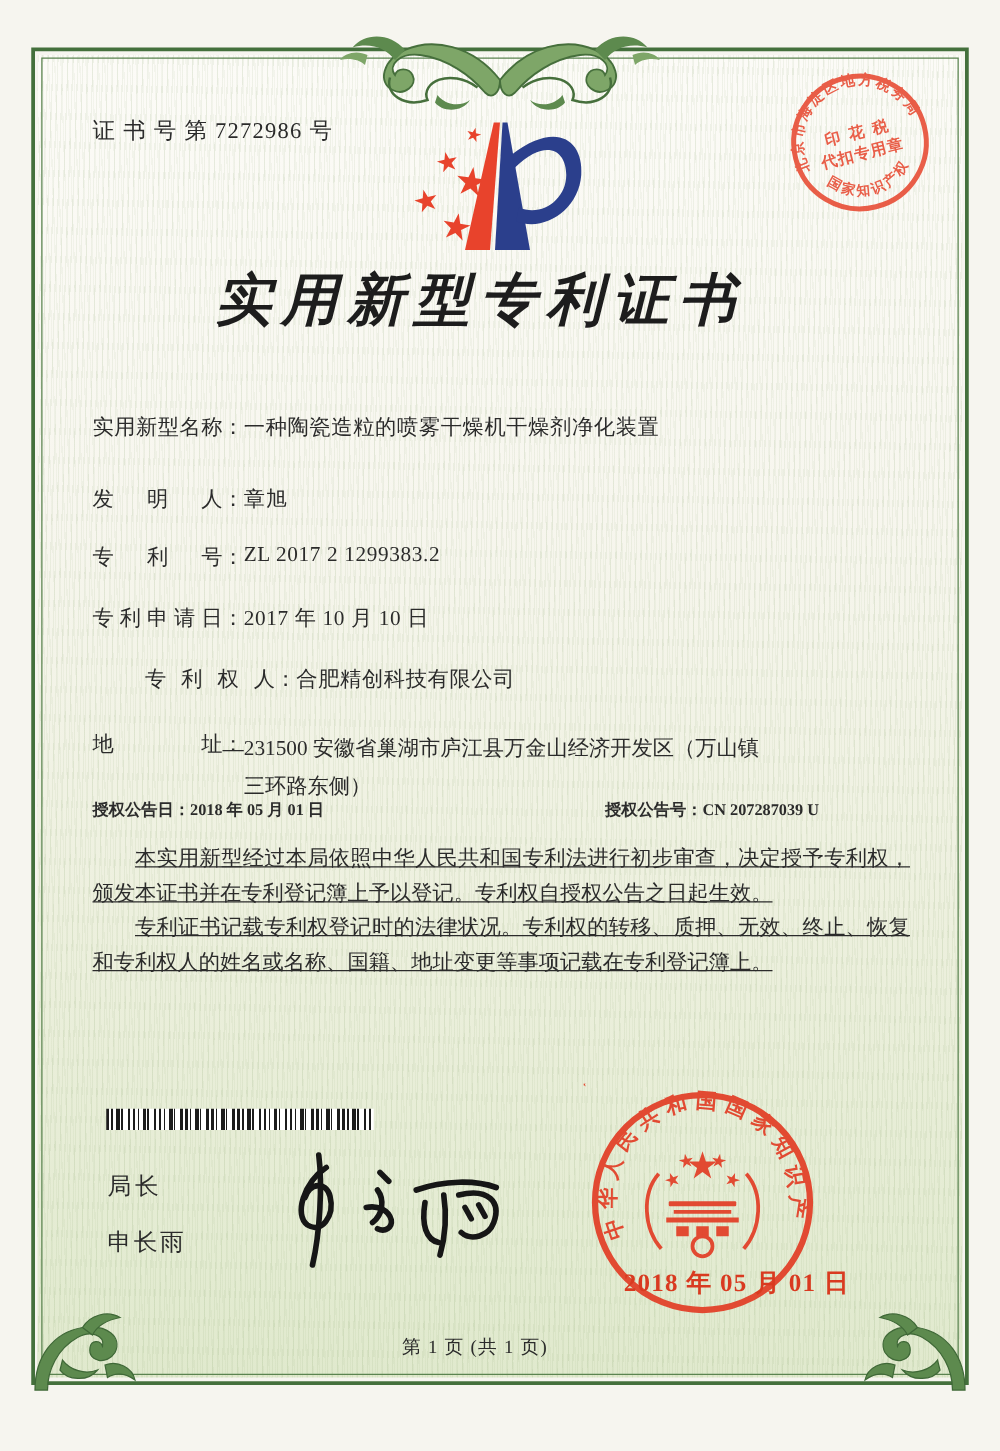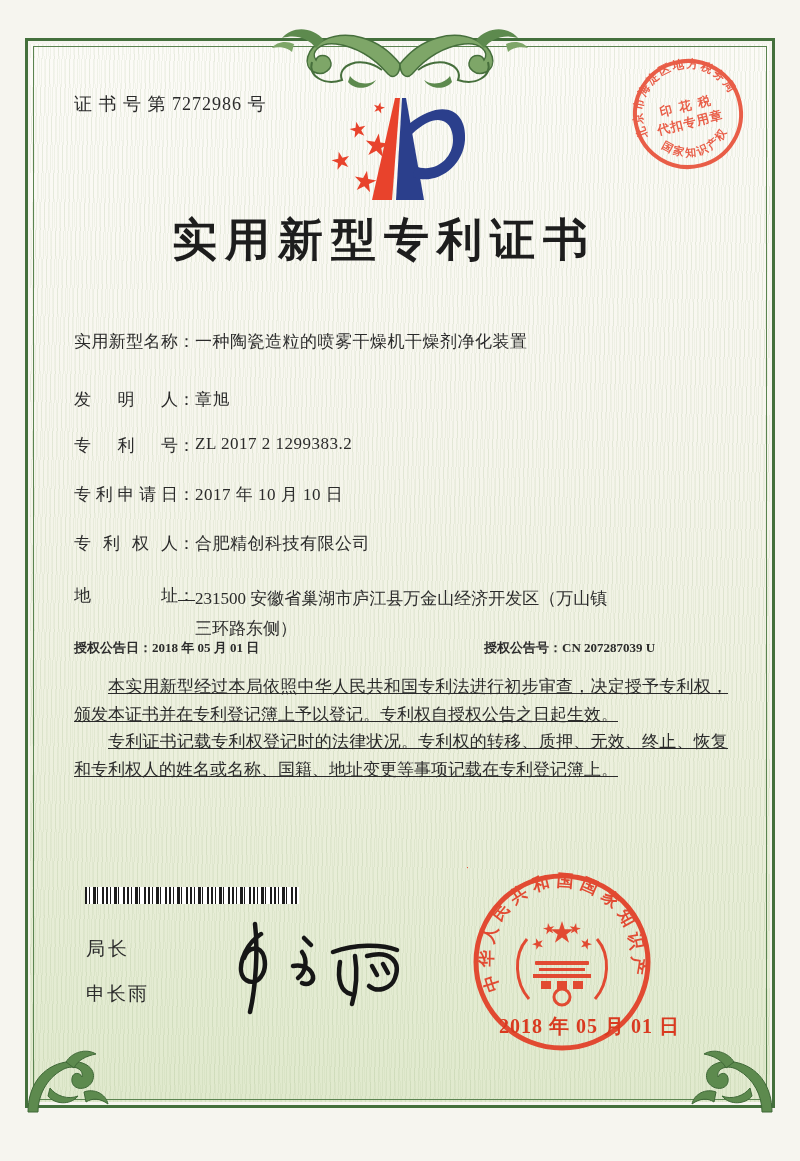--- a/index.html
+++ b/index.html
@@ -18,21 +18,21 @@
       repeating-linear-gradient(92deg, rgba(124,156,96,0.10) 0 1px, rgba(0,0,0,0) 1px 4px),
       repeating-linear-gradient(88deg, rgba(124,156,96,0.07) 0 1px, rgba(0,0,0,0) 1px 5px),
       linear-gradient(180deg,#fcfbf7 0%,#f7f6ee 35%,#edf0de 65%,#e3ebd1 92%,#e0e9cd 100%);
   }
   .frame-outer{position:absolute;left:25px;top:38px;width:744px;height:1064px;border:3px solid #44703c;}
   .frame-inner{position:absolute;left:33px;top:46px;width:732px;height:1052px;border:1px solid #5b8450;}
   .orn{position:absolute;z-index:3;}
   
   .abs{position:absolute;z-index:4;}
   .certno{left:74px;top:92px;font-size:18px;letter-spacing:1px;}
-  .title{left:0;top:210px;width:768px;text-align:center;font-size:45px;font-weight:700;letter-spacing:8px;color:#1d1d1d;}
+  .title{left:0;top:210px;width:768px;text-align:center;font-size:45px;font-weight:700;letter-spacing:8px;color:#1d1d1d;font-style:italic;}
   .frow{left:74px;font-size:17px;}
   .flabel{display:inline-block;width:104px;text-align:justify;text-align-last:justify;vertical-align:top;}
   .fcolon{vertical-align:top;}
   .fvalue{vertical-align:top;letter-spacing:0.5px;}
   .addrblock{display:inline-block;vertical-align:top;width:470px;line-height:1.75;}
   .grantrow{left:74px;top:639px;width:652px;font-size:13px;font-weight:bold;}
   .grantright{position:absolute;left:410px;top:0;white-space:nowrap;}
   .paras{left:74px;top:673px;width:654px;font-size:17px;line-height:27.5px;text-align:justify;text-decoration:underline;}
   .paras p{margin:0;text-indent:2em;}
   
@@ -138,21 +138,21 @@
   </div>
   <div class="abs frow" style="top:388px;">
     <span class="flabel">发明人</span><span class="fcolon">：</span><span class="fvalue">章旭</span>
   </div>
   <div class="abs frow" style="top:434px;">
     <span class="flabel">专利号</span><span class="fcolon">：</span><span class="fvalue">ZL 2017 2 1299383.2</span>
   </div>
   <div class="abs frow" style="top:483px;">
     <span class="flabel">专利申请日</span><span class="fcolon">：</span><span class="fvalue">2017 年 10 月 10 日</span>
   </div>
-  <div class="abs frow" style="top:532px;">
+  <div class="abs frow" style="top:532px;margin-left:42px;">
     <span class="flabel">专利权人</span><span class="fcolon">：</span><span class="fvalue">合肥精创科技有限公司</span>
   </div>
   <div class="abs frow" style="top:584px;text-decoration:underline;">
     <span class="flabel">地址</span><span class="fcolon">：</span><span class="addrblock"><span>231500 安徽省巢湖市庐江县万金山经济开发区（万山镇</span><br><span>三环路东侧）</span></span>
   </div>
 
   <div class="abs grantrow">
     <span><span>授权公告日</span><span>：</span><span>2018 年 05 月 01 日</span></span>
     <span class="grantright"><span>授权公告号</span><span>：</span><span>CN 207287039 U</span></span>
   </div>
@@ -211,14 +211,15 @@
         <rect x="66" y="107" width="58" height="4"></rect>
         <rect x="74" y="114" width="10" height="8"></rect>
         <rect x="90" y="114" width="10" height="8"></rect>
         <rect x="106" y="114" width="10" height="8"></rect>
         <circle cx="95" cy="130" r="8" fill="none" stroke="#e2422a" stroke-width="3"></circle>
       </g>
     </svg>
   </div>
   <div class="abs sealdate">2018 年 05 月 01 日</div>
 
+  <div class="abs footer">第 1 页 (共 1 页)</div>
 
 </div>
 
 </body></html>

